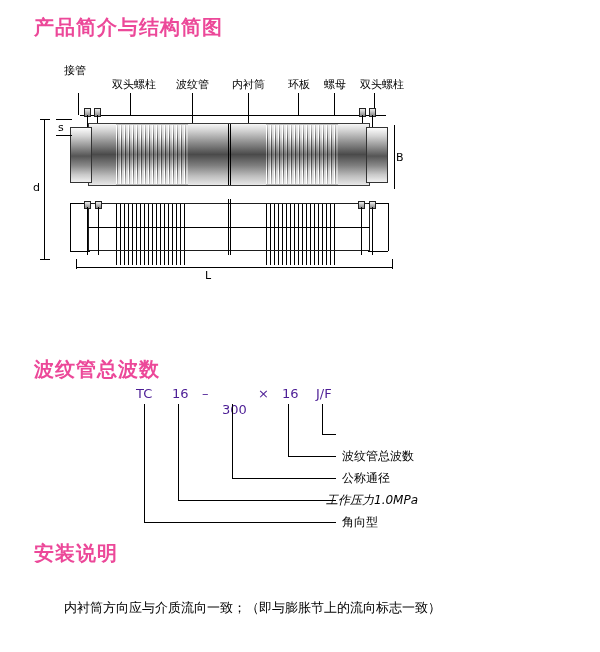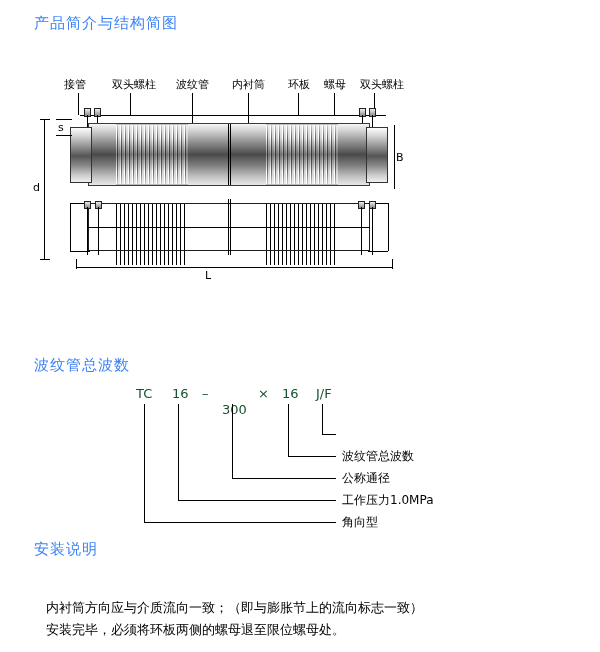--- a/index.html
+++ b/index.html
@@ -8,23 +8,23 @@
     width: 600px; height: 652px;
     background: #ffffff;
     font-family: "Liberation Sans", sans-serif;
     color: #111;
     overflow: hidden;
   }
   .page { position: relative; width: 600px; height: 652px; }
 
   .section-title {
     position: absolute;
-    font-size: 15px;
-    font-weight: normal;
-    color: #3b82f6;
+    font-size: 20px;
+    font-weight: bold;
+    color: #ec4899;
     letter-spacing: 1px;
     white-space: nowrap;
   }
   #title-1 { left: 34px; top: 14px; }
   #title-2 { left: 34px; top: 356px; }
   #title-3 { left: 34px; top: 540px; }
 
   
   .fig1 { position: absolute; left: 0; top: 55px; width: 600px; height: 240px; }
 
@@ -99,21 +99,21 @@
       #000000 0px, #000000 1px, #ffffff 1px, #ffffff 4px);
   }
   .thinline { position: absolute; background: #000; }
 
   
   .fig2 { position: absolute; left: 0; top: 380px; width: 600px; height: 160px; }
   .code-item {
     position: absolute;
     font-size: 13px;
     font-family: "DejaVu Sans", sans-serif;
-    color: #14532d;
+    color: #4c1d95;
     white-space: nowrap;
   }
   .note-item {
     position: absolute;
     font-size: 12px;
     font-family: "DejaVu Sans", sans-serif;
     color: #000;
     white-space: nowrap;
   }
   .vline { position: absolute; width: 1px; background: #000; }
@@ -122,33 +122,33 @@
   
   .install-text {
     position: absolute;
     left: 46px;
     font-size: 13px;
     font-family: "DejaVu Sans", sans-serif;
     color: #000;
     white-space: nowrap;
     line-height: 20px;
   }
-  #inst-0 { top: 598px; }
+  #inst-0 { top: 598px; margin-left: 18px; }
   #inst-1 { top: 620px; }
 </style>
 </head>
 <body>
 
 <div class="page">
 
   <div class="section-title" id="title-1">产品简介与结构简图</div>
 
   <div class="fig1">
 
-    <div class="lbl" style="left:64px; top:22px;">接管</div>
+    <div class="lbl" style="left:64px; top:8px;">接管</div>
     <div class="lbl" style="left:112px; top:22px;">双头螺柱</div>
     <div class="lbl" style="left:176px; top:22px;">波纹管</div>
     <div class="lbl" style="left:232px; top:22px;">内衬筒</div>
     <div class="lbl" style="left:288px; top:22px;">环板</div>
     <div class="lbl" style="left:324px; top:22px;">螺母</div>
     <div class="lbl" style="left:360px; top:22px;">双头螺柱</div>
 
     <div class="leader" style="left:78px;  top:38px; height:22px;"></div>
     <div class="leader" style="left:130px; top:38px; height:22px;"></div>
     <div class="leader" style="left:192px; top:38px; height:36px;"></div>
@@ -247,22 +247,21 @@
     <div class="vline" style="left:144px; top:24px; height:118px;"></div>
 
     <div class="hconn" style="left:322px; top:54px;  width:14px;"></div>
     <div class="hconn" style="left:288px; top:76px;  width:48px;"></div>
     <div class="hconn" style="left:232px; top:98px;  width:104px;"></div>
     <div class="hconn" style="left:178px; top:120px; width:158px;"></div>
     <div class="hconn" style="left:144px; top:142px; width:192px;"></div>
 
     <div class="note-item" style="left:342px; top:68px;">波纹管总波数</div>
     <div class="note-item" style="left:342px; top:90px;">公称通径</div>
-    <div class="note-item" style="left:342px; top:112px;">工作压力1.0MPa</div>
+    <div class="note-item" style="left:326px; top:112px;font-style:italic;">工作压力1.0MPa</div>
     <div class="note-item" style="left:342px; top:134px;">角向型</div>
   </div>
 
   <div class="section-title" id="title-3">安装说明</div>
 
   <div class="install-text" id="inst-0">内衬筒方向应与介质流向一致；（即与膨胀节上的流向标志一致）</div>
-  <div class="install-text" id="inst-1">安装完毕，必须将环板两侧的螺母退至限位螺母处。</div>
 
 </div>
 
 </body></html>

